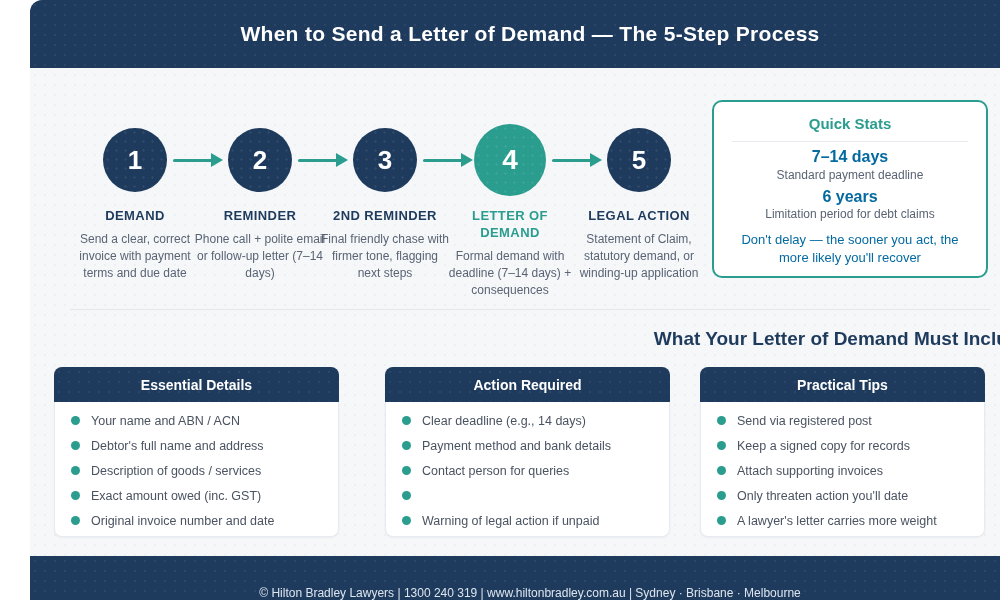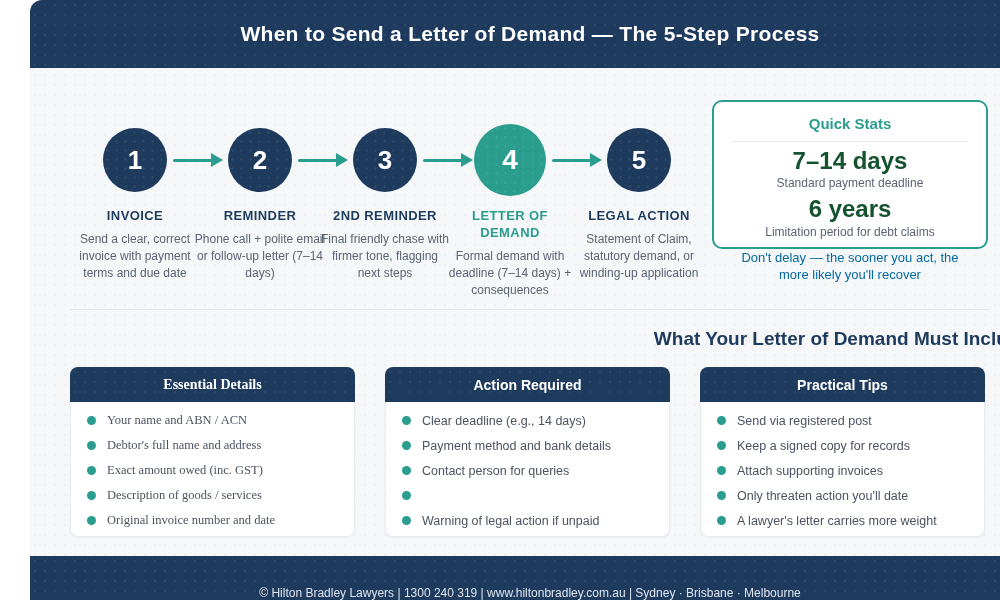--- a/index.html
+++ b/index.html
@@ -61,27 +61,27 @@
     content: ""; position: absolute; left: 0; right: 9px; top: 5.5px; height: 3px;
     background: #2a9d8f; border-radius: 2px;
   }
   .arrow::after {
     content: ""; position: absolute; right: 0; top: 0;
     border-left: 12px solid #2a9d8f;
     border-top: 7px solid transparent; border-bottom: 7px solid transparent;
   }
   
   .quick-stats {
-    position: absolute; left: 682px; top: 100px; width: 276px; height: 149px;
+    position: absolute; left: 682px; top: 100px; width: 276px; height: 178px;
     background: #ffffff; border: 2px solid #2a9d8f; border-radius: 10px;
     text-align: center;
   }
   .qs-title { margin-top: 13px; font-size: 15px; font-weight: bold; color: #2a9d8f; }
   .qs-divider { margin: 9px 18px 0 18px; height: 1px; background: #e7ebf1; }
-  .qs-value { margin-top: 6px; font-size: 24px; font-weight: bold; color: #14532d; line-height: 1.1; }
+  .qs-value { margin-top: 6px; font-size: 16px; font-weight: bold; color: #0369a1; line-height: 1.1; }
   .qs-label { margin-top: 2px; font-size: 12px; color: #5a6474; }
   .qs-note { margin: 10px 22px 0 22px; font-size: 13px; color: #0369a1; line-height: 1.35; }
   
   .hdivider { position: absolute; left: 40px; top: 309px; width: 920px; height: 1px; background: #e3e7ed; }
   .section-title {
     position: absolute; left: 0; top: 328px; width: 1000px; text-align: right;
     font-size: 19px; font-weight: bold; color: #1e3a5c;
   }
   
   .card { position: absolute; top: 367px; width: 285px; height: 170px; }
@@ -115,21 +115,21 @@
 <div class="infographic">
 
   <div class="header navy-bar">
     <div class="header-title">When to Send a Letter of Demand — The 5-Step Process</div>
   </div>
 
   <div class="step" style="left:39px;">
     <div class="circle-wrap">
       <div class="circle">1</div>
     </div>
-    <div class="step-title">INVOICE</div>
+    <div class="step-title">DEMAND</div>
     <div class="step-desc">Send a clear, correct invoice with payment terms and due date</div>
   </div>
 
   <div class="arrow" style="left:143px;"></div>
 
   <div class="step" style="left:164px;">
     <div class="circle-wrap">
       <div class="circle">2</div>
     </div>
     <div class="step-title">REMINDER</div>
@@ -172,38 +172,38 @@
     <div class="qs-value">7–14 days</div>
     <div class="qs-label">Standard payment deadline</div>
     <div class="qs-value">6 years</div>
     <div class="qs-label">Limitation period for debt claims</div>
     <div class="qs-note">Don't delay — the sooner you act, the more likely you'll recover</div>
   </div>
 
   <div class="hdivider"></div>
   <div class="section-title">What Your Letter of Demand Must Include</div>
 
-  <div class="card" style="left:40px;font-family:Liberation Serif, serif;">
+  <div class="card" style="left:24px;">
     <div class="card-header navy-bar">Essential Details</div>
     <div class="card-body">
       <div class="card-item">
           <span class="bullet"></span>
           <span class="item-text">Your name and ABN / ACN</span>
         </div>
       <div class="card-item">
           <span class="bullet"></span>
           <span class="item-text">Debtor's full name and address</span>
         </div>
       <div class="card-item">
           <span class="bullet"></span>
+          <span class="item-text">Description of goods / services</span>
+        </div>
+      <div class="card-item">
+          <span class="bullet"></span>
           <span class="item-text">Exact amount owed (inc. GST)</span>
-        </div>
-      <div class="card-item">
-          <span class="bullet"></span>
-          <span class="item-text">Description of goods / services</span>
         </div>
       <div class="card-item">
           <span class="bullet"></span>
           <span class="item-text">Original invoice number and date</span>
         </div>
     </div>
   </div>
 
   <div class="card" style="left:355px;">
     <div class="card-header navy-bar">Action Required</div>

